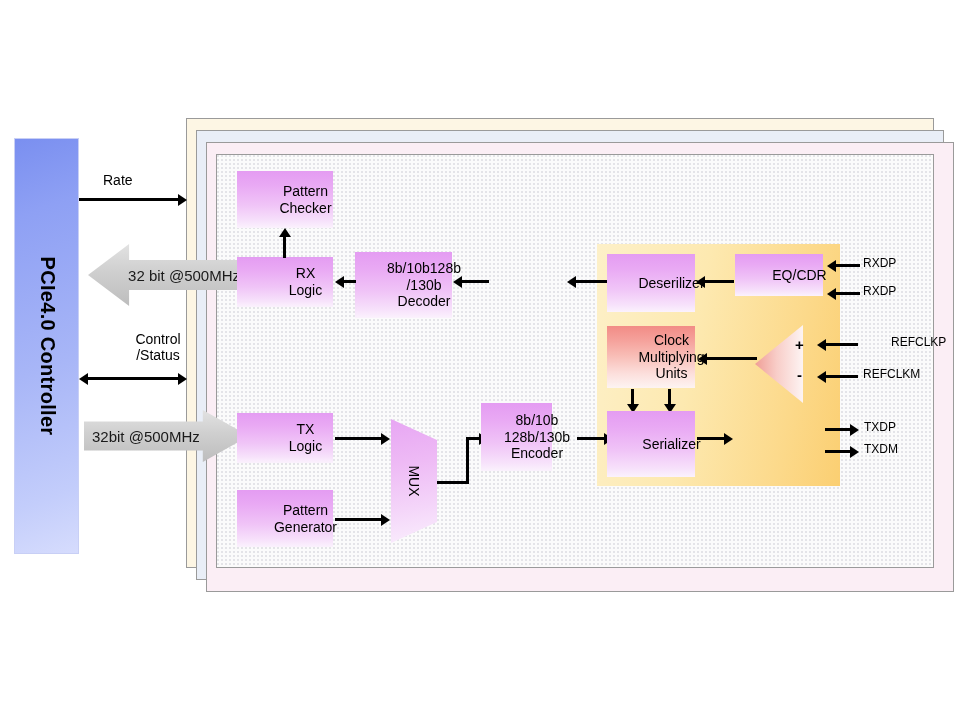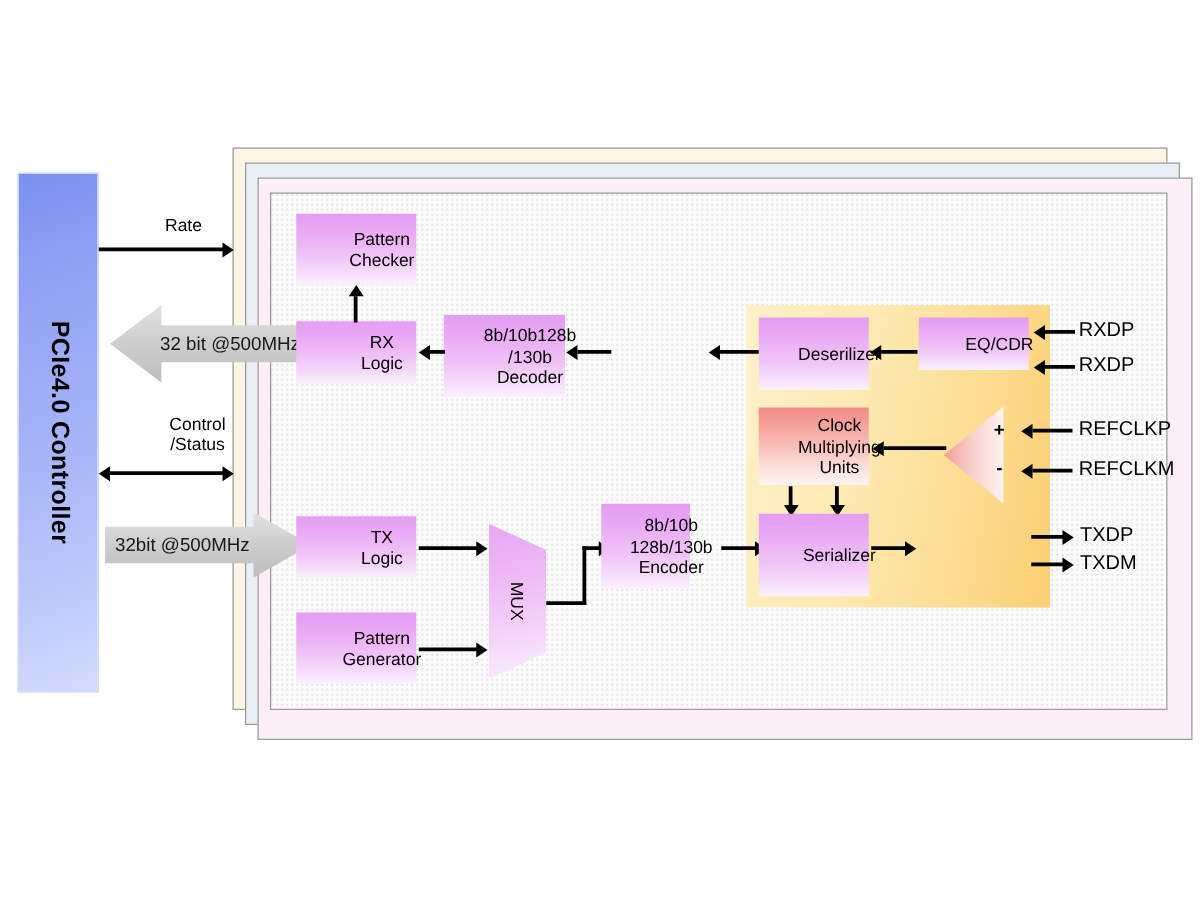--- a/index.html
+++ b/index.html
@@ -124,39 +124,39 @@
   }
   #arrow-rx-data span { display:block; transform: translateY(0px); }
   #arrow-tx-data {
     left: 84px; top: 410px; width: 157px; height: 52px;
     clip-path: polygon(0% 22%, 72% 22%, 72% 0%, 100% 50%, 72% 100%, 72% 78%, 0% 78%);
     justify-content: flex-start; padding-left: 8px;
   }
 
   
   .lbl { font-size: 14px; color: #000; white-space: pre-line; }
-  .sig-lbl { font-size: 16px; color: #000; text-align: center; }
+  .sig-lbl { font-size: 12px; color: #000; text-align: center; }
 </style>
 </head>
 <body>
 
 <div id="stage">
 
   <div class="abs layer" id="layer1"></div>
   <div class="abs layer" id="layer2"></div>
   <div class="abs layer" id="layer3"></div>
   <div class="abs" id="main-panel"></div>
 
   <div class="abs" id="phy-panel"></div>
 
   <div class="abs" id="controller-bar">
     <span id="controller-label">PCIe4.0  Controller</span>
   </div>
 
-  <div class="abs lbl" style="left:132px; top:172px;">Rate</div>
+  <div class="abs lbl" style="left:103px; top:172px;">Rate</div>
   <div class="abs hline" style="left:79px; top:198px; width:100px;"></div>
   <div class="abs arrowhead ah-right" style="left:178px; top:193.5px;"></div>
 
   <div class="abs gray-arrow" id="arrow-rx-data">
     <span>32 bit @500MHz</span>
   </div>
 
   <div class="abs lbl" style="left:112px; top:331px; text-align:center; width:92px;">Control
 /Status</div>
   <div class="abs hline" style="left:88px; top:377px; width:92px;"></div>
@@ -222,21 +222,21 @@
 
   <div class="abs" id="diff-buffer"></div>
   <div class="abs pm" style="left:795px; top:336px;">+</div>
   <div class="abs pm" style="left:797px; top:366px;">-</div>
 
   <div class="abs hline" style="left:707px; top:357px; width:50px;"></div>
   <div class="abs arrowhead ah-left" style="left:698px; top:352.5px;"></div>
 
   <div class="abs hline" style="left:826px; top:343px; width:32px;"></div>
   <div class="abs arrowhead ah-left" style="left:817px; top:338.5px;"></div>
-  <div class="abs sig-lbl" style="left:863px; top:335px;">REFCLKP</div>
+  <div class="abs sig-lbl" style="left:891px; top:335px;">REFCLKP</div>
 
   <div class="abs hline" style="left:826px; top:375px; width:32px;"></div>
   <div class="abs arrowhead ah-left" style="left:817px; top:370.5px;"></div>
   <div class="abs sig-lbl" style="left:863px; top:367px;">REFCLKM</div>
 
   <div class="abs vline" style="left:631px; top:389px; height:15px;"></div>
   <div class="abs arrowhead ah-down" style="left:626.5px; top:404px;"></div>
   <div class="abs vline" style="left:668px; top:389px; height:15px;"></div>
   <div class="abs arrowhead ah-down" style="left:663.5px; top:404px;"></div>
 

